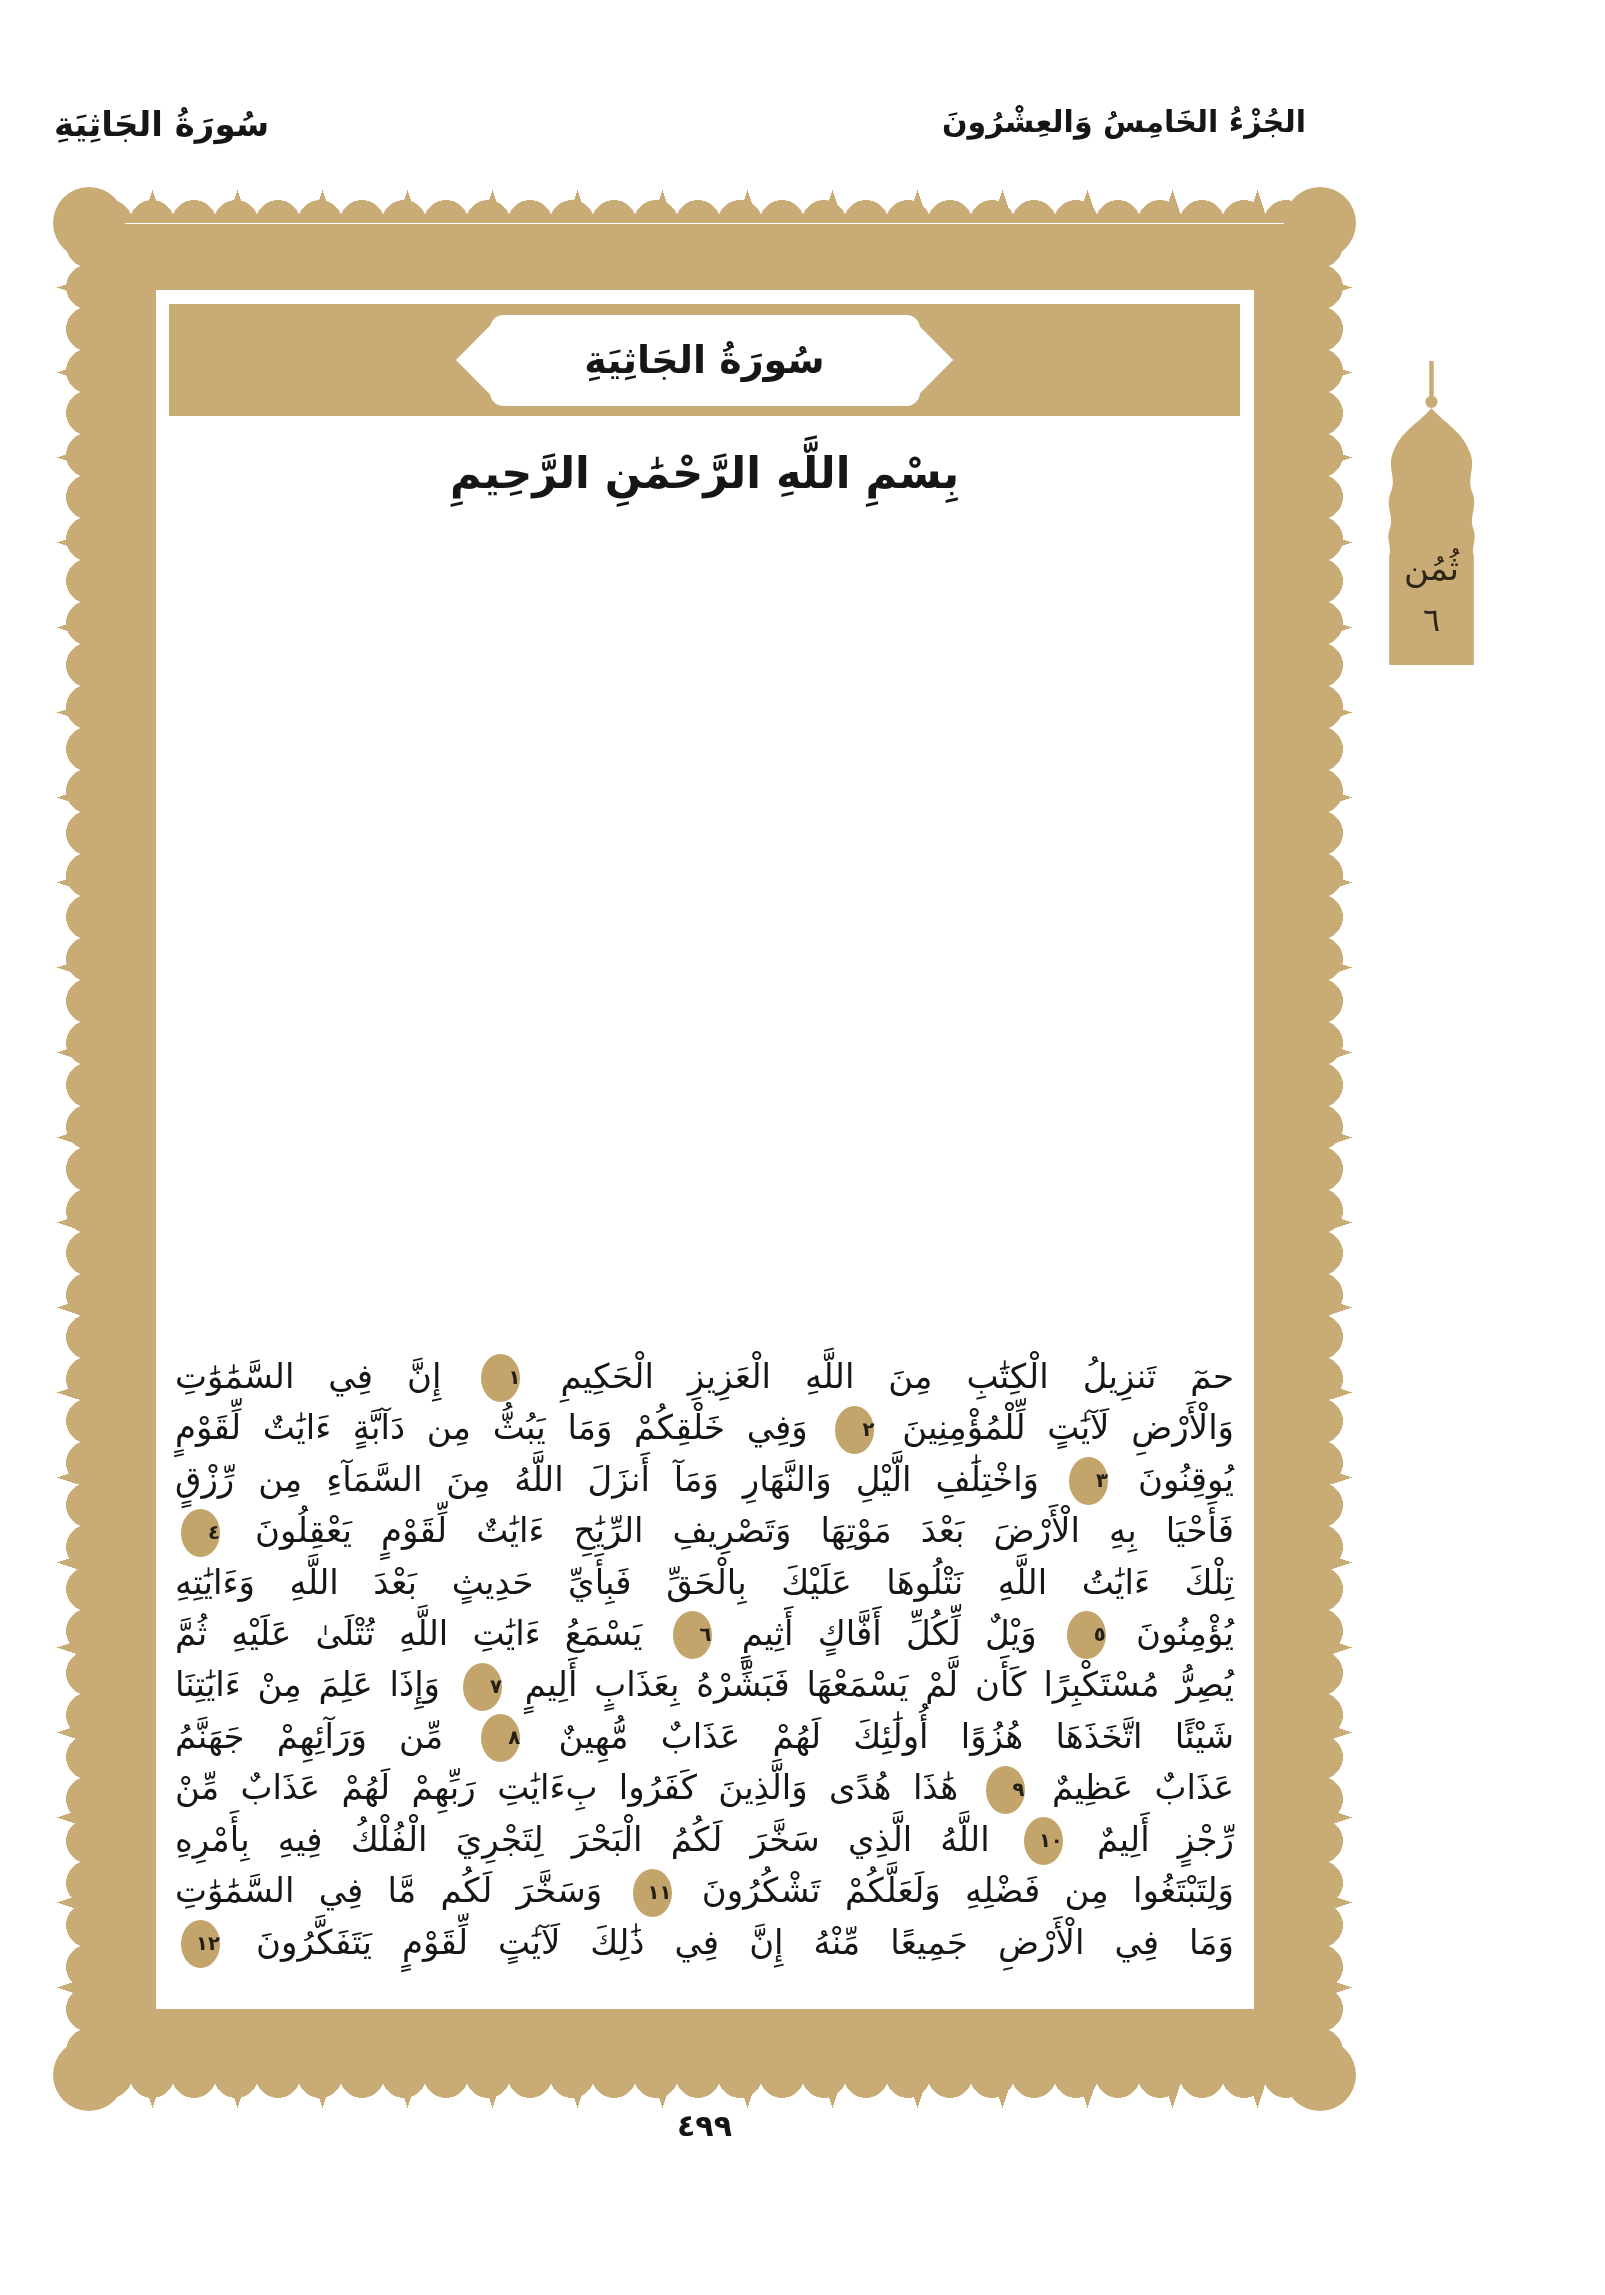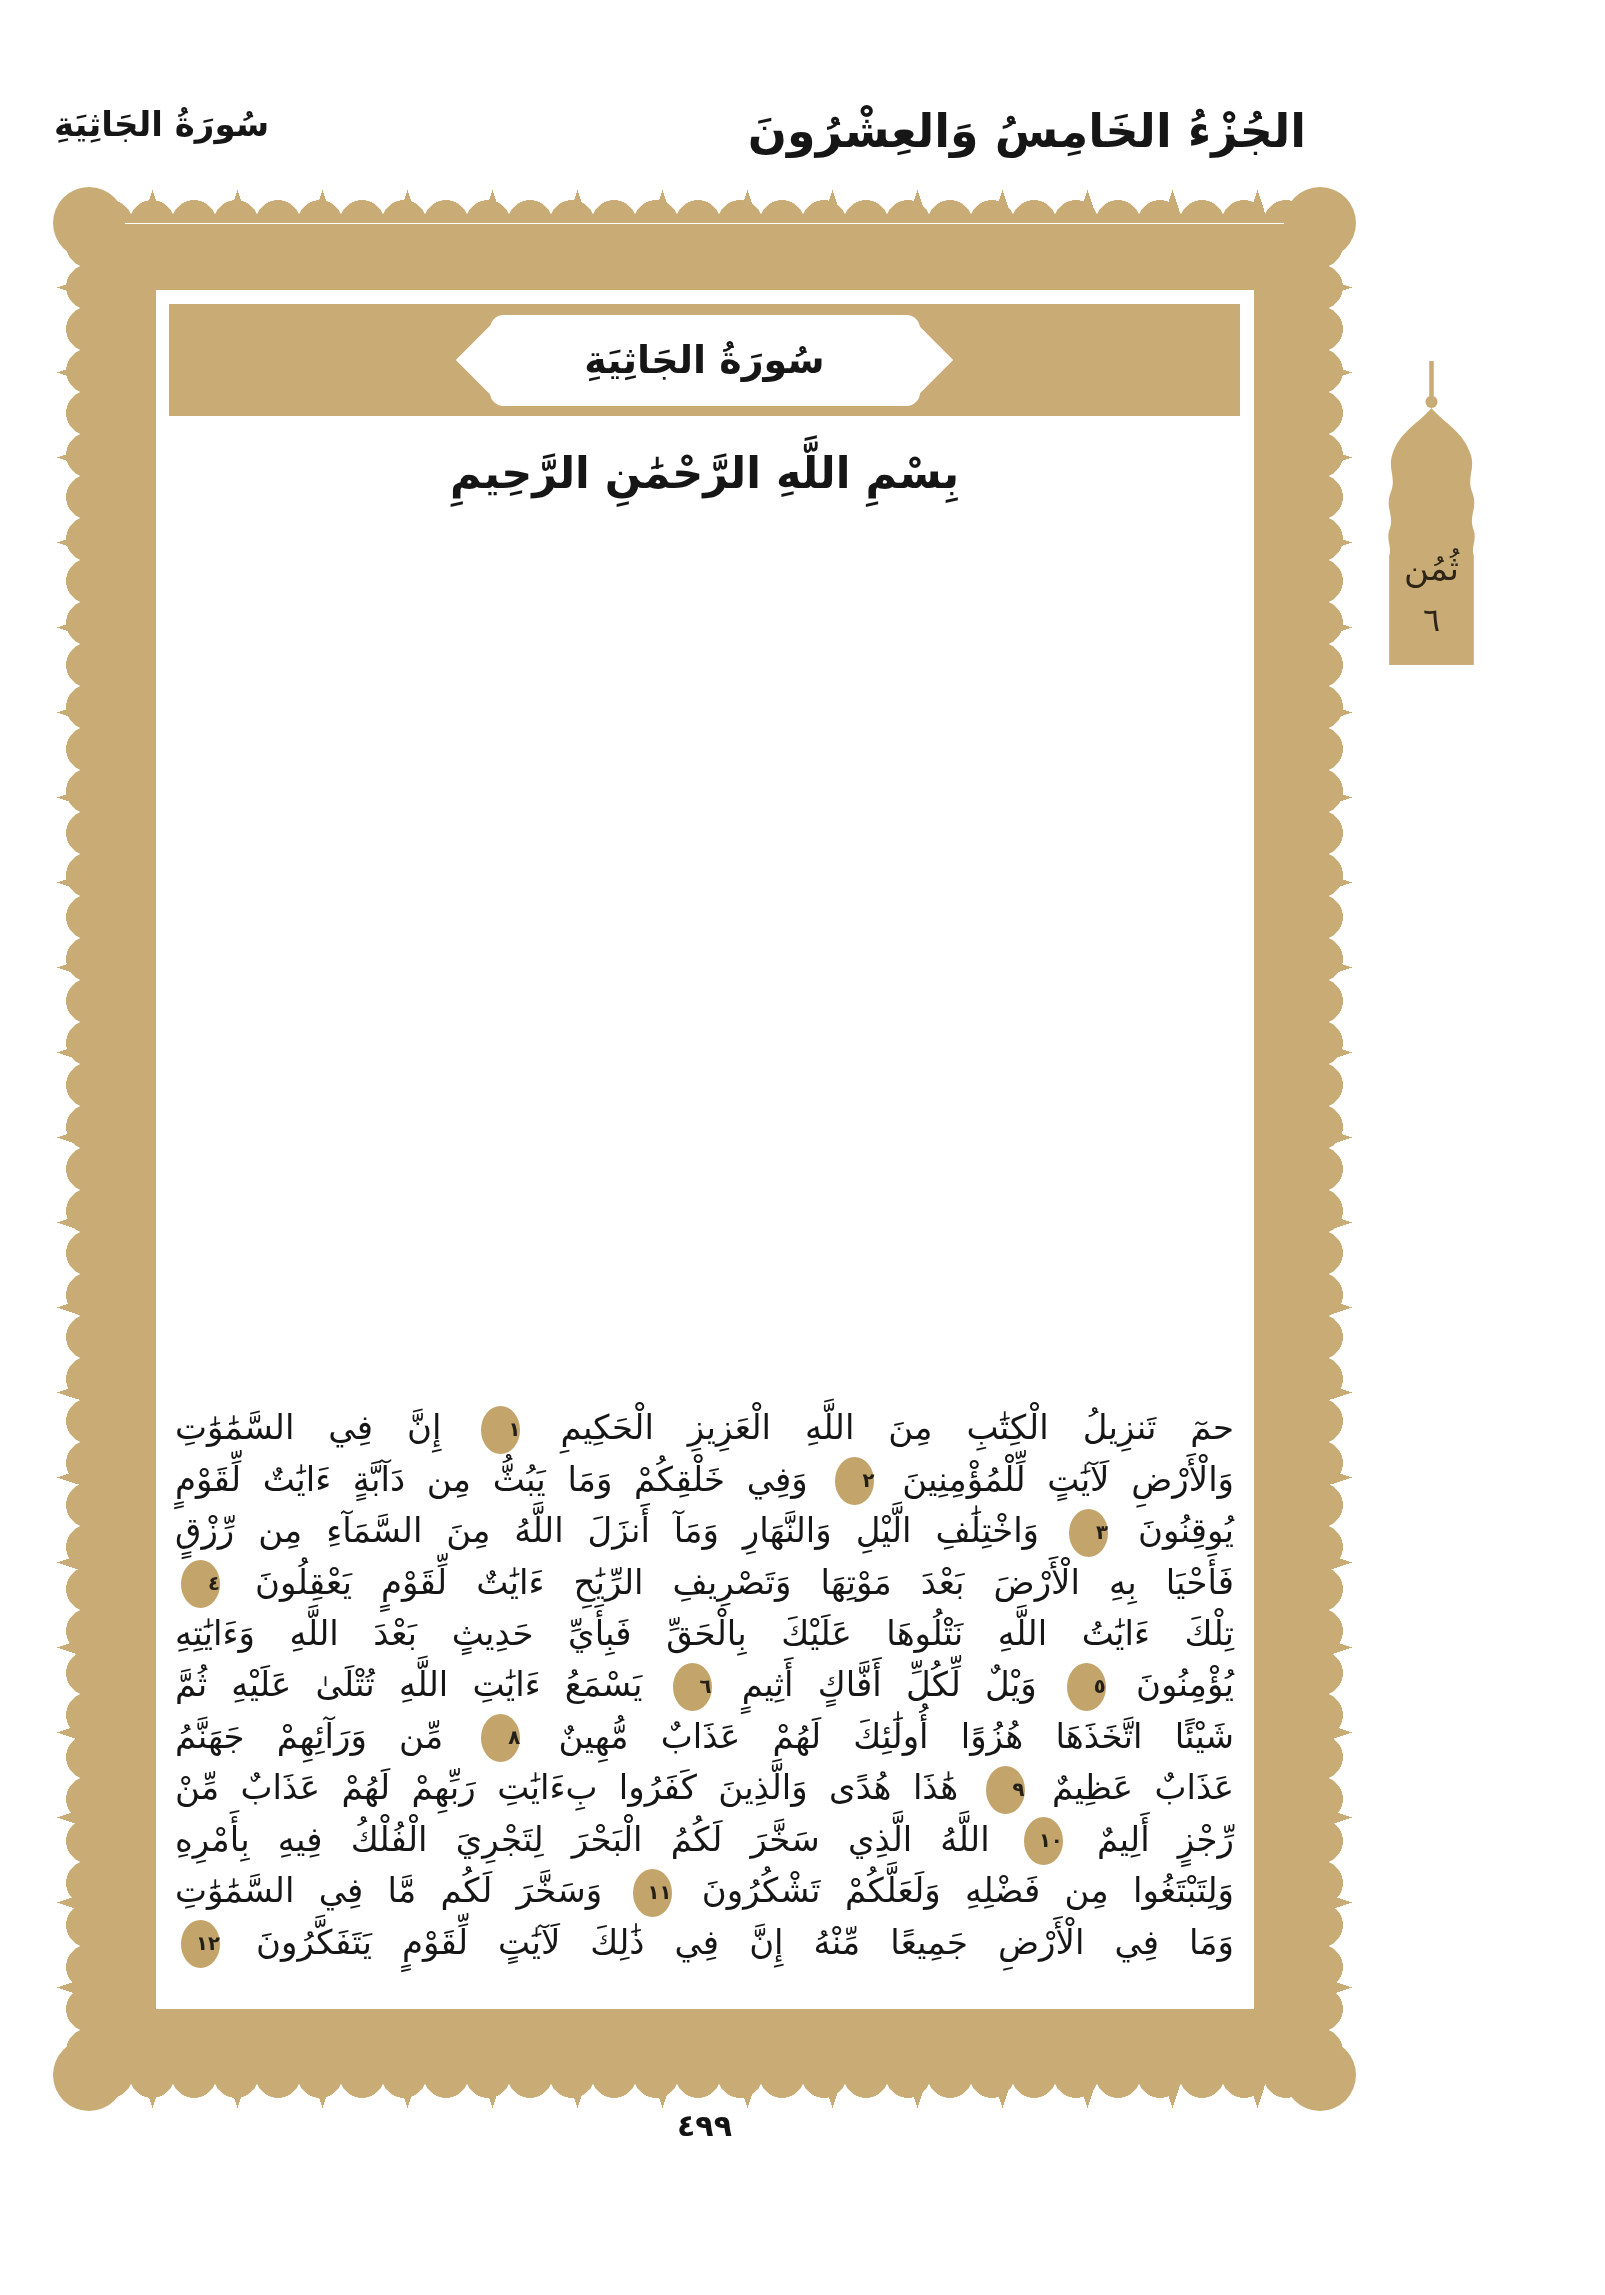--- a/index.html
+++ b/index.html
@@ -12,21 +12,21 @@
     color: var(--ink, #161616);
   }
 
   
   .header-left {
     position: absolute; left: 54px; top: 104px;
     font-size: 34px; font-weight: bold; direction: rtl;
   }
   .header-right {
     position: absolute; right: 299px; top: 104px;
-    font-size: 46px; font-weight: bold; direction: rtl;
+    font-size: 30px; font-weight: bold; direction: rtl;
   }
 
   
   .frame-band {
     position: absolute; left: 89px; top: 224px;
     width: 1231px; height: 1851px;
     background: var(--gold);
   }
   .scallop { position: absolute; }
   .sc-top {
@@ -179,20 +179,21 @@
     </div>
   </div>
   <div class="basmala">بِسْمِ اللَّهِ الرَّحْمَٰنِ الرَّحِيمِ</div>
   <div class="qlines">
       <div class="qline"><span class="qtext">حمٓ تَنزِيلُ الْكِتَٰبِ مِنَ اللَّهِ الْعَزِيزِ الْحَكِيمِ</span> <span class="ayah-marker">١</span> <span class="qtext">إِنَّ فِي السَّمَٰوَٰتِ</span></div>
       <div class="qline"><span class="qtext">وَالْأَرْضِ لَآيَٰتٍ لِّلْمُؤْمِنِينَ</span> <span class="ayah-marker">٢</span> <span class="qtext">وَفِي خَلْقِكُمْ وَمَا يَبُثُّ مِن دَآبَّةٍ ءَايَٰتٌ لِّقَوْمٍ</span></div>
       <div class="qline"><span class="qtext">يُوقِنُونَ</span> <span class="ayah-marker">٣</span> <span class="qtext">وَاخْتِلَٰفِ الَّيْلِ وَالنَّهَارِ وَمَآ أَنزَلَ اللَّهُ مِنَ السَّمَآءِ مِن رِّزْقٍ</span></div>
       <div class="qline"><span class="qtext">فَأَحْيَا بِهِ الْأَرْضَ بَعْدَ مَوْتِهَا وَتَصْرِيفِ الرِّيَٰحِ ءَايَٰتٌ لِّقَوْمٍ يَعْقِلُونَ</span> <span class="ayah-marker">٤</span></div>
       <div class="qline"><span class="qtext">تِلْكَ ءَايَٰتُ اللَّهِ نَتْلُوهَا عَلَيْكَ بِالْحَقِّ فَبِأَيِّ حَدِيثٍ بَعْدَ اللَّهِ وَءَايَٰتِهِ</span></div>
       <div class="qline"><span class="qtext">يُؤْمِنُونَ</span> <span class="ayah-marker">٥</span> <span class="qtext">وَيْلٌ لِّكُلِّ أَفَّاكٍ أَثِيمٍ</span> <span class="ayah-marker">٦</span> <span class="qtext">يَسْمَعُ ءَايَٰتِ اللَّهِ تُتْلَىٰ عَلَيْهِ ثُمَّ</span></div>
+      <div class="qline"><span class="qtext">يُصِرُّ مُسْتَكْبِرًا كَأَن لَّمْ يَسْمَعْهَا فَبَشِّرْهُ بِعَذَابٍ أَلِيمٍ</span> <span class="ayah-marker">٧</span> <span class="qtext">وَإِذَا عَلِمَ مِنْ ءَايَٰتِنَا</span></div>
       <div class="qline"><span class="qtext">شَيْئًا اتَّخَذَهَا هُزُوًا أُولَٰئِكَ لَهُمْ عَذَابٌ مُّهِينٌ</span> <span class="ayah-marker">٨</span> <span class="qtext">مِّن وَرَآئِهِمْ جَهَنَّمُ</span></div>
       <div class="qline"><span class="qtext">عَذَابٌ عَظِيمٌ</span> <span class="ayah-marker">٩</span> <span class="qtext">هَٰذَا هُدًى وَالَّذِينَ كَفَرُوا بِءَايَٰتِ رَبِّهِمْ لَهُمْ عَذَابٌ مِّنْ</span></div>
       <div class="qline"><span class="qtext">رِّجْزٍ أَلِيمٌ</span> <span class="ayah-marker">١٠</span> <span class="qtext">اللَّهُ الَّذِي سَخَّرَ لَكُمُ الْبَحْرَ لِتَجْرِيَ الْفُلْكُ فِيهِ بِأَمْرِهِ</span></div>
       <div class="qline"><span class="qtext">وَلِتَبْتَغُوا مِن فَضْلِهِ وَلَعَلَّكُمْ تَشْكُرُونَ</span> <span class="ayah-marker">١١</span> <span class="qtext">وَسَخَّرَ لَكُم مَّا فِي السَّمَٰوَٰتِ</span></div>
       <div class="qline"><span class="qtext">وَمَا فِي الْأَرْضِ جَمِيعًا مِّنْهُ إِنَّ فِي ذَٰلِكَ لَآيَٰتٍ لِّقَوْمٍ يَتَفَكَّرُونَ</span> <span class="ayah-marker">١٢</span></div>
     </div>
 </div>
 
 <div class="thumn">
   <svg width="121" height="310" viewBox="0 0 160 410" style="fill: var(--gold);">

